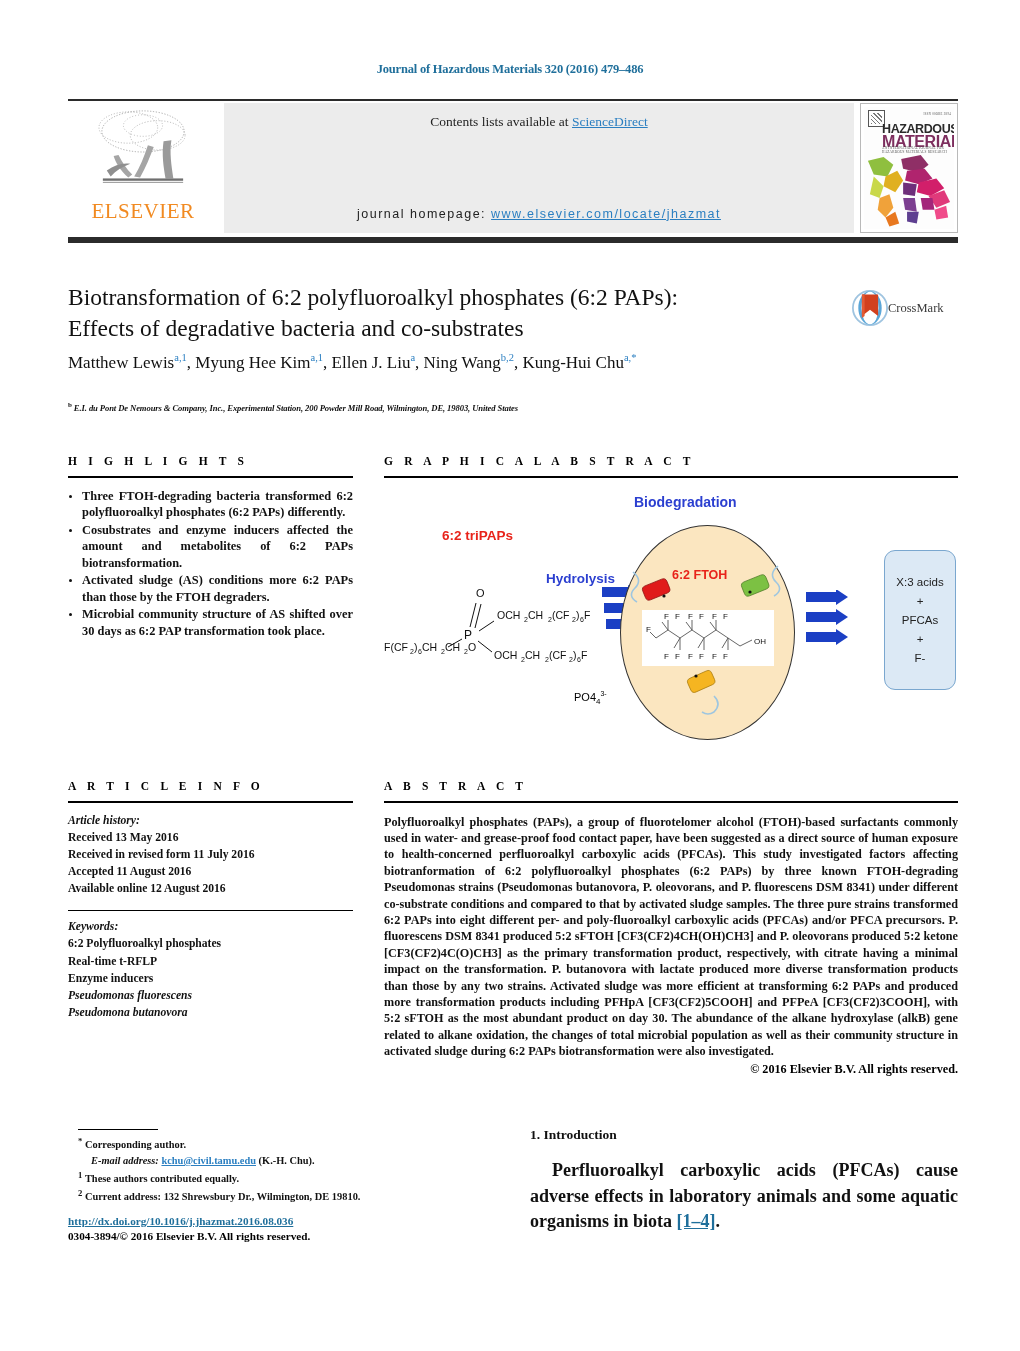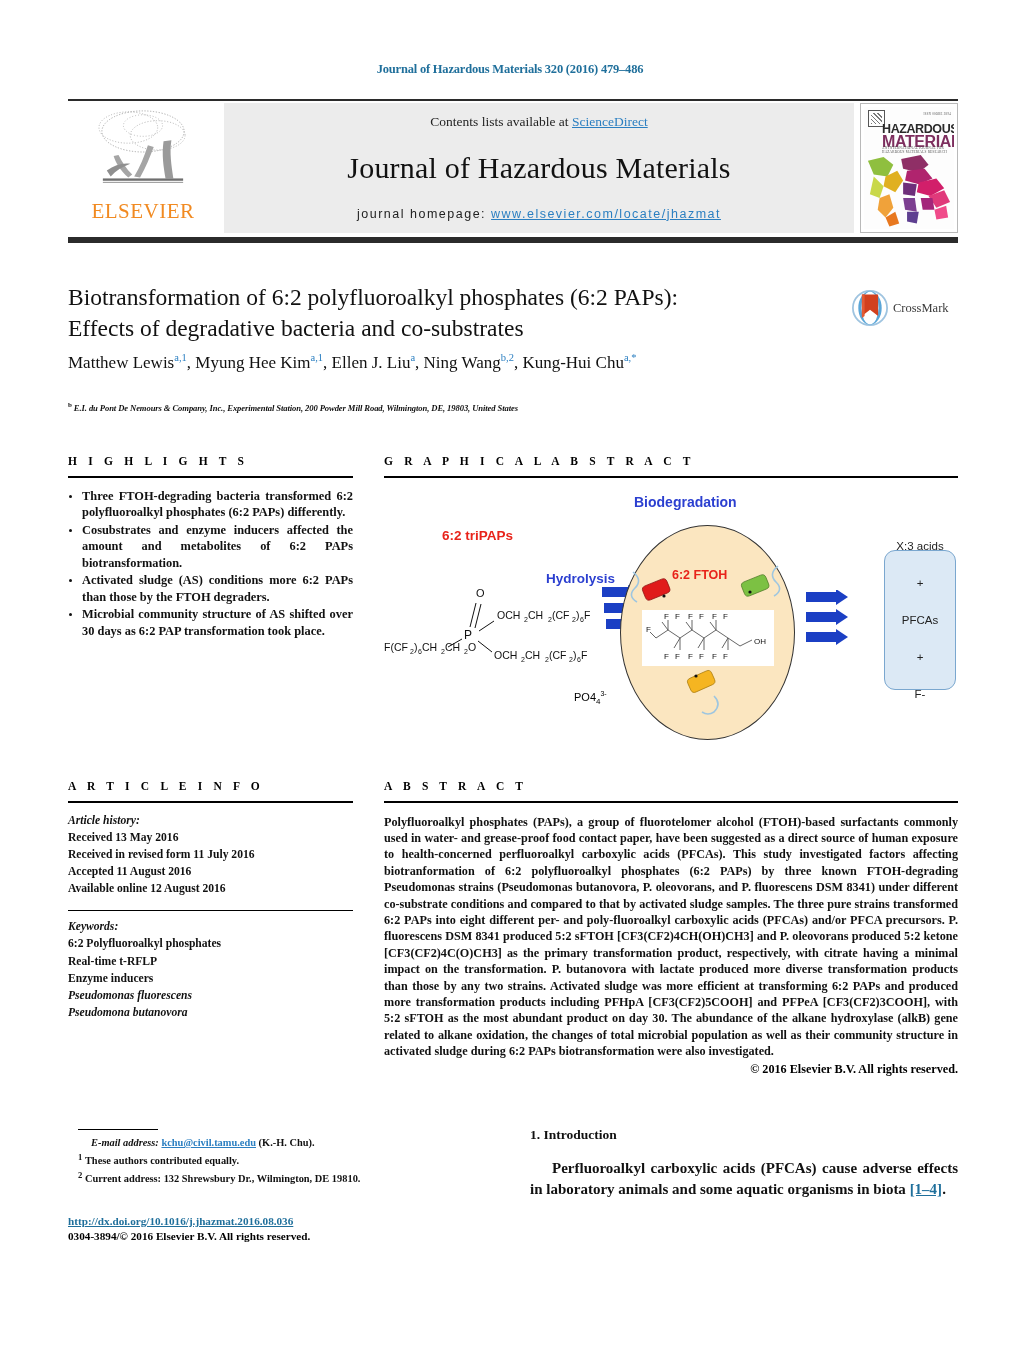--- a/index.html
+++ b/index.html
@@ -86,21 +86,21 @@
   .cover-map { position:absolute; left:0; right:0; top:48px; bottom:0; }
 
   
   .title {
     position:absolute; left:68px; top:282px; width:760px;
     font-size:23.5px; line-height:1.33; color:#111;
     font-family:"Liberation Serif", serif;
   }
   .crossmark {
     position:absolute; right:58px; top:288px;
-    width:110px; height:40px; display:flex; align-items:center; gap:5px;
+    width:110px; height:40px; display:flex; align-items:center; 
   }
   .cm-logo { width:36px; height:36px; flex:0 0 36px; }
   .cm-text { font-size:12.5px; color:#3a3a3a; font-family:"Liberation Serif",serif; }
 
   .authors {
     position:absolute; left:68px; top:352px; width:830px;
     font-size:17px; color:#111; font-family:"Liberation Serif", serif;
   }
   .authors sup { color:#2b7fc1; font-size:10.5px; }
   .affil {
@@ -138,21 +138,21 @@
   .lbl-biodeg { left:250px; top:4px; font-size:14px; color:#2b3fd0; }
   .lbl-tripaps { left:58px; top:38px; font-size:13.5px; color:#e8231a; }
   .lbl-hydro  { left:162px; top:81px; font-size:13.5px; color:#2b3fd0; }
   .lbl-ftoh   { left:288px; top:78px; font-size:12.5px; color:#e8231a; }
 
   .chem-formula { position:absolute; left:0; top:85px; width:250px; font-size:11px; }
   .ga-box {
     position:absolute; right:2px; top:60px; width:72px; height:140px;
     border:1.4px solid #7aa7cf; border-radius:11px; background:#dce9f5;
     display:flex; flex-direction:column; align-items:center; justify-content:center;
-    gap:25px; font-family:"Liberation Sans", sans-serif; font-size:11.5px; color:#222;
+    gap:7px; font-family:"Liberation Sans", sans-serif; font-size:11.5px; color:#222;
   }
   .ga-cell {
     position:absolute; left:236px; top:35px; width:175px; height:215px;
     border:1.4px solid #333; border-radius:50%; background:#fbe6c0;
   }
   .ga-mol {
     position:absolute; left:258px; top:120px; width:132px; height:56px; background:#fff;
   }
   .po4 { position:absolute; left:190px; top:200px; font-size:11px; font-family:"Liberation Sans",sans-serif; }
 
@@ -183,21 +183,21 @@
     font-size:11.2px; line-height:1.35; font-weight:bold;
   }
   .doi .link { color:#1f6f9b; }
 
   .intro-head {
     position:absolute; left:530px; top:1127px;
     font-size:13.5px; font-weight:bold; color:#111;
   }
   .intro-body {
     position:absolute; left:530px; top:1158px; width:428px;
-    font-size:15px; line-height:1.42; text-align:justify; font-weight:bold; color:#111;
+    font-size:18px; line-height:1.42; text-align:justify; font-weight:bold; color:#111;
   }
   .intro-body .ref { color:#1f6f9b; }
   .indent { display:inline-block; width:22px; }
 </style>
 </head>
 <body>
 
 <div class="page">
 
   <div class="runhead">Journal of Hazardous Materials 320 (2016) 479–486</div>
@@ -221,21 +221,20 @@
             <rect x="14" y="77.5" width="82" height="1.1" fill="#9c9c9c"></rect>
           </g>
         </svg>
         <div class="elsevier-word">ELSEVIER</div>
       </div>
 
       <div class="center-box">
         <div class="contents-line">
           <span>Contents lists available at </span><a class="sd" href="#">ScienceDirect</a>
         </div>
-        <div class="journal-name">Journal of Hazardous Materials</div>
         <div class="homepage-line">
           <span>journal homepage: </span><a class="url" href="#">www.elsevier.com/locate/jhazmat</a>
         </div>
       </div>
 
       <div class="cover-box">
         <div class="cover-inner">
           <div class="cover-top">
             <div class="cover-els"></div>
             <div class="cover-tiny">ISSN 00ORE 3894</div>
@@ -456,20 +455,23 @@
 
   <div class="col-right abstract">
     <div class="sec-head">A B S T R A C T</div>
     <div class="hr-1"></div>
     <div class="abs-body">Polyfluoroalkyl phosphates (PAPs), a group of fluorotelomer alcohol (FTOH)-based surfactants commonly used in water- and grease-proof food contact paper, have been suggested as a direct source of human exposure to health-concerned perfluoroalkyl carboxylic acids (PFCAs). This study investigated factors affecting biotranformation of 6:2 polyfluoroalkyl phosphates (6:2 PAPs) by three known FTOH-degrading Pseudomonas strains (Pseudomonas butanovora, P. oleovorans, and P. fluorescens DSM 8341) under different co-substrate conditions and compared to that by activated sludge samples. The three pure strains transformed 6:2 PAPs into eight different per- and poly-fluoroalkyl carboxylic acids (PFCAs) and/or PFCA precursors. P. fluorescens DSM 8341 produced 5:2 sFTOH [CF3(CF2)4CH(OH)CH3] and P. oleovorans produced 5:2 ketone [CF3(CF2)4C(O)CH3] as the primary transformation product, respectively, with citrate having a minimal impact on the transformation. P. butanovora with lactate produced more diverse transformation products than those by any two strains. Activated sludge was more efficient at transforming 6:2 PAPs and produced more transformation products including PFHpA [CF3(CF2)5COOH] and PFPeA [CF3(CF2)3COOH], with 5:2 sFTOH as the most abundant product on day 30. The abundance of the alkane hydroxylase (alkB) gene related to alkane oxidation, the changes of total microbial population as well as their community structure in activated sludge during 6:2 PAPs biotransformation were also investigated.</div>
     <div class="abs-copy">© 2016 Elsevier B.V. All rights reserved.</div>
   </div>
 
   <div class="fnrule"></div>
   <div class="footnotes">
+    <div>
+      <sup>*</sup>&nbsp;<span>Corresponding author.</span>
+    </div>
     <div style="padding-left:13px">
       <i>E-mail address:</i>
       <a class="mail" href="#">kchu@civil.tamu.edu</a>
       <span>(K.-H. Chu).</span>
     </div>
     <div>
       <sup>1</sup>&nbsp;<span>These authors contributed equally.</span>
     </div>
     <div>
       <sup>2</sup>&nbsp;<span>Current address: 132 Shrewsbury Dr., Wilmington, DE 19810.</span>

